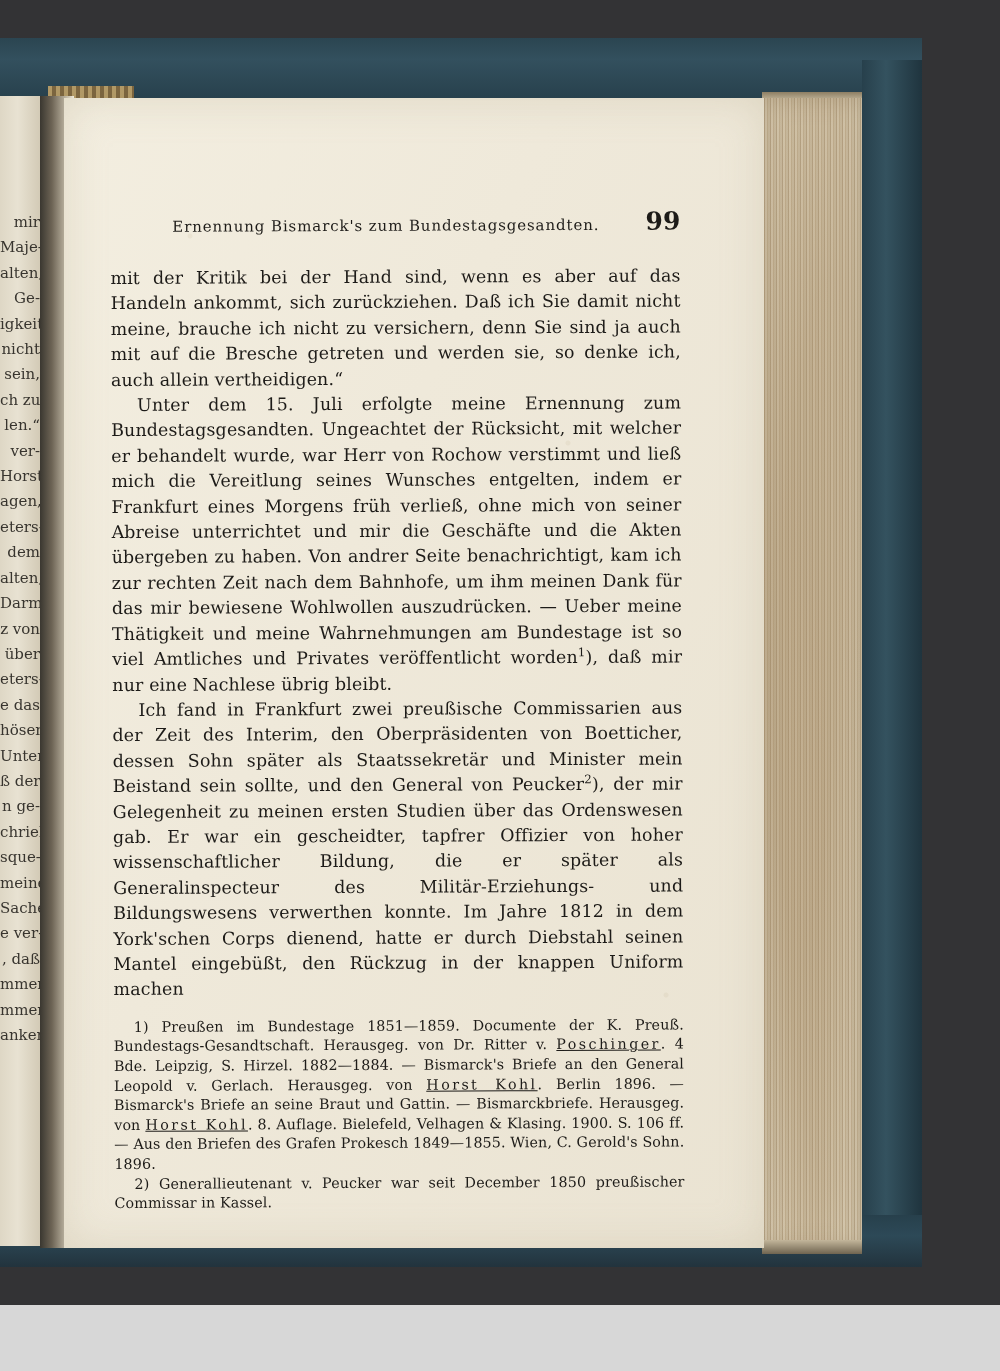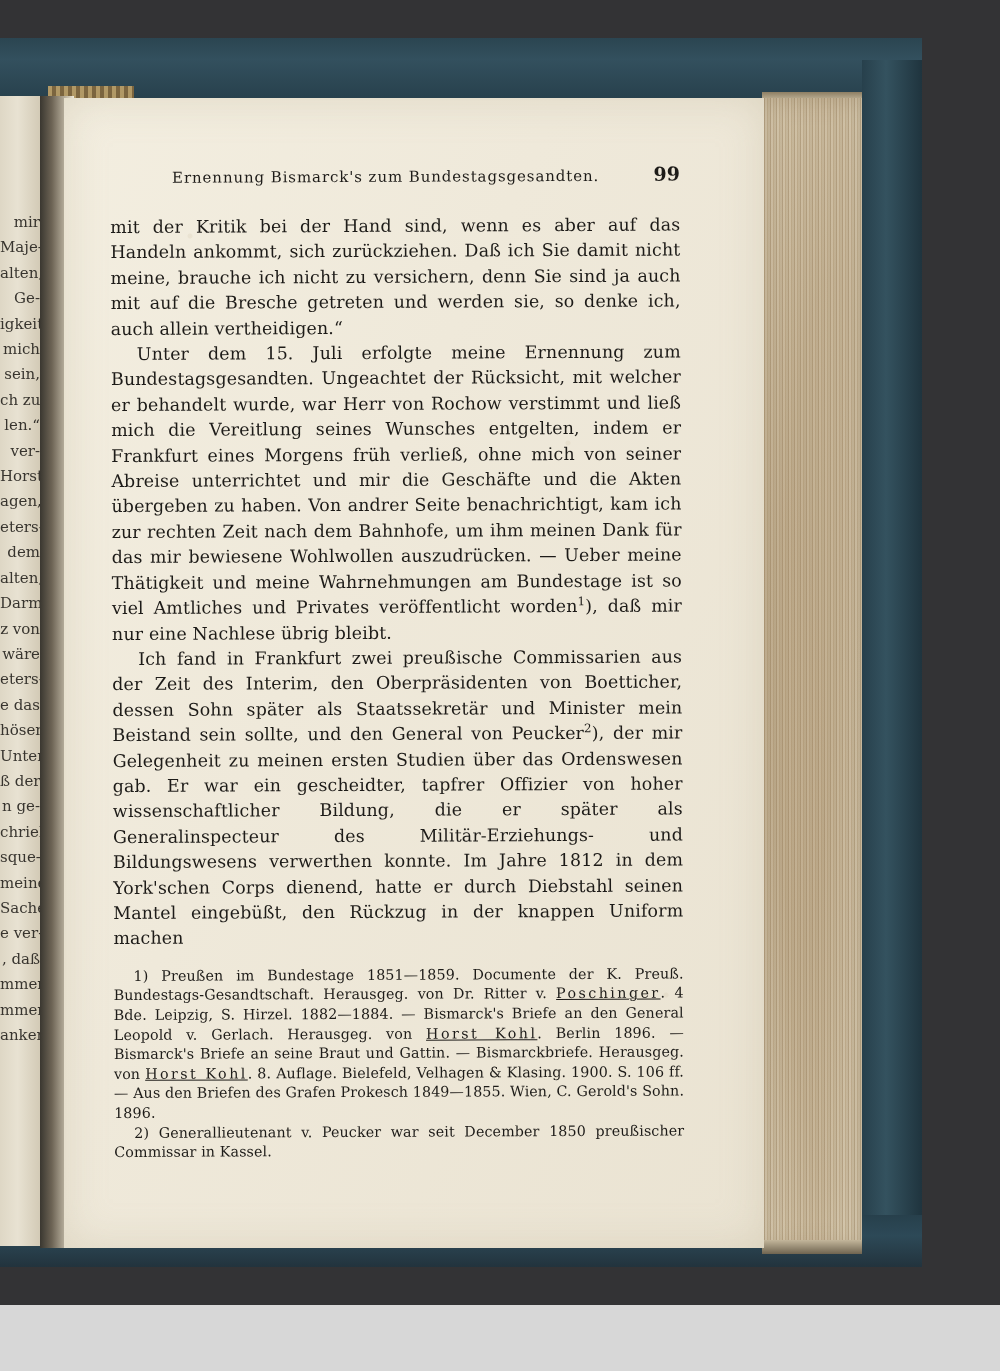--- a/index.html
+++ b/index.html
@@ -95,21 +95,21 @@
     display:flex;align-items:baseline;justify-content:space-between;
     font-size:15.5px;letter-spacing:.6px;
     margin-bottom:28px;
   }
   .rh-title{
     font-family:"DejaVu Serif", serif;
     font-size:15px;letter-spacing:.9px;
     margin-left:62px;
   }
   .rh-folio{
-    font-size:19px;font-weight:600;letter-spacing:0;
+    font-size:25px;font-weight:600;letter-spacing:0;margin-top:44px;
   }
   p.body{
     margin:0 0 0 0;
     font-size:17.4px;
     line-height:25.4px;
     text-align:justify;
     text-justify:inter-word;
     letter-spacing:.15px;
   }
   p.body + p.body{margin-top:0;}
@@ -159,36 +159,36 @@
 
   <div class="left-page"></div>
   <div class="gutter"></div>
 
   <div class="left-frag" id="leftfrag">
       <div>mir</div>
       <div>Maje-</div>
       <div>alten,</div>
       <div>Ge-</div>
       <div>igkeit</div>
-      <div>mich</div>
+      <div>nicht</div>
       <div>sein,</div>
       <div>ch zu</div>
       <div>len.“</div>
       <div></div>
       <div>ver-</div>
       <div></div>
       <div>Horst</div>
       <div>agen,</div>
       <div>eters-</div>
       <div>dem</div>
       <div>alten,</div>
       <div></div>
       <div>Darm-</div>
       <div>z von</div>
-      <div>wäre</div>
+      <div>über</div>
       <div>eters-</div>
       <div>e das</div>
       <div>hösen.</div>
       <div>Unter</div>
       <div>ß der</div>
       <div>n ge-</div>
       <div>chrieb</div>
       <div></div>
       <div>sque-</div>
       <div>meinen</div>

